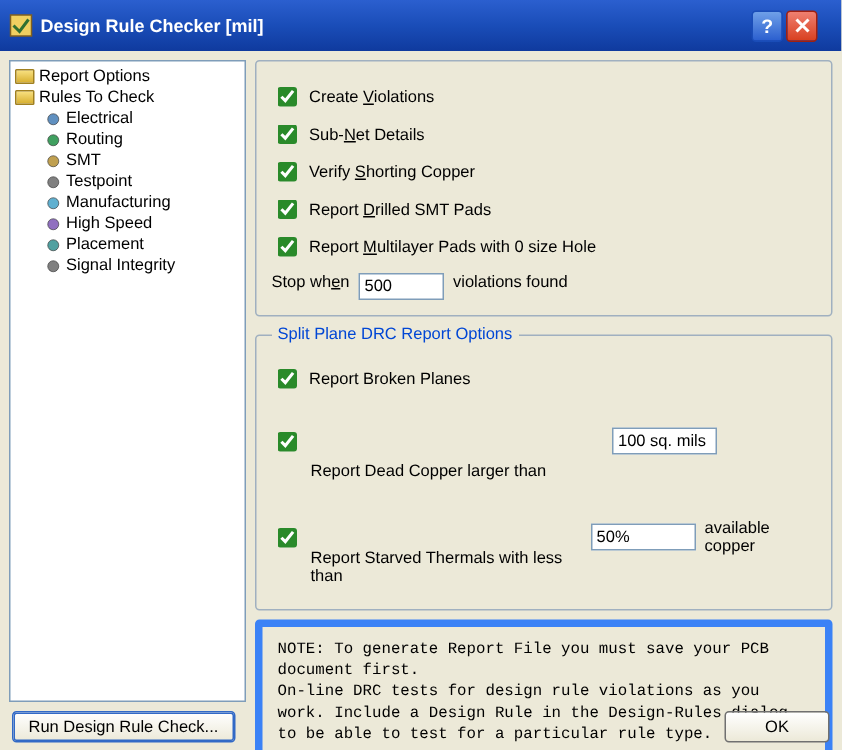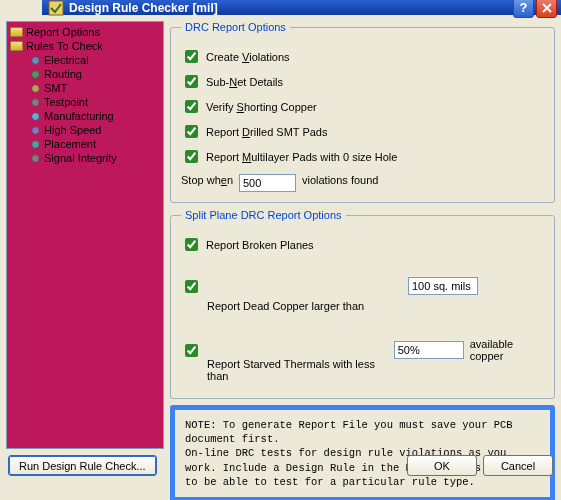--- a/index.html
+++ b/index.html
@@ -7,29 +7,28 @@
     margin: 0;
     padding: 0;
     font-family: Tahoma, Arial, sans-serif;
     font-size: 11px;
     background: #ece9d8;
     width: 561px;
     height: 500px;
     overflow: hidden;
   }
   .titlebar {
-    height: 15px;
+    height: 34px;
     background: linear-gradient(to bottom, #2b5fcf 0%, #1a4db8 50%, #0f3a9e 100%);
     display: flex;
     align-items: center;
-    padding: 0 4px 0 6px;
+    padding: 0 16px 0 6px;
     color: white;
     font-weight: bold;
     font-size: 12px;
-    margin-left: 42px;
   }
   .titlebar-icon {
     width: 16px;
     height: 16px;
     margin-right: 5px;
   }
   .title-text { flex: 1; }
   .titlebar-btns { display: flex; gap: 2px; }
   .titlebar-btn {
     width: 21px;
@@ -45,21 +44,21 @@
   .help-btn { background: linear-gradient(to bottom, #6fa0e8, #2b5fcf); border: 1px solid #1a4db8; color: white; }
   .close-btn { background: linear-gradient(to bottom, #f08070, #d84020); border: 1px solid #a02010; color: white; }
   .dialog-body {
     display: flex;
     height: 440px;
     padding: 6px;
     gap: 6px;
   }
   .tree-panel {
     width: 158px;
-    background: #be185d;
+    background: #ffffff;
     border: 1px solid #7f9db9;
     padding: 3px;
     overflow: auto;
   }
   .tree-root, .tree-child {
     display: flex;
     align-items: center;
     padding: 1px 0;
     gap: 3px;
     cursor: pointer;
@@ -245,21 +244,20 @@
       <div class="tree-child">
         <svg class="leaf-icon" viewBox="0 0 12 12">
           <circle cx="6" cy="6" r="4" fill="#808080" stroke="#404040" stroke-width="0.5"></circle>
         </svg>
         <span class="tree-label">Signal Integrity</span>
       </div>
     </div>
 
   <div class="main-panel">
     <fieldset>
-      <legend>DRC Report Options</legend>
       <div id="drc-items">
           <div class="check-row">
             <input type="checkbox" checked="" style="">
             <label>Create <u>V</u>iolations</label>
           </div>
           <div class="check-row">
             <input type="checkbox" checked="" style="">
             <label>Sub-<u>N</u>et Details</label>
           </div>
           <div class="check-row">
@@ -305,14 +303,13 @@
       <div>NOTE: To generate Report File you must save your PCB document first.</div>
       <div>On-line DRC tests for design rule violations as you work. Include a Design Rule in the Design-Rules dialog to be able to test for a particular rule  type.</div>
     </div>
   </div>
 </div>
 
 <div class="button-row">
   <button class="btn primary">Run Design Rule Check...</button>
   <div class="spacer"></div>
   <button class="btn">OK</button>
-  <button class="btn">Cancel</button>
 </div>
 
 </body></html>

